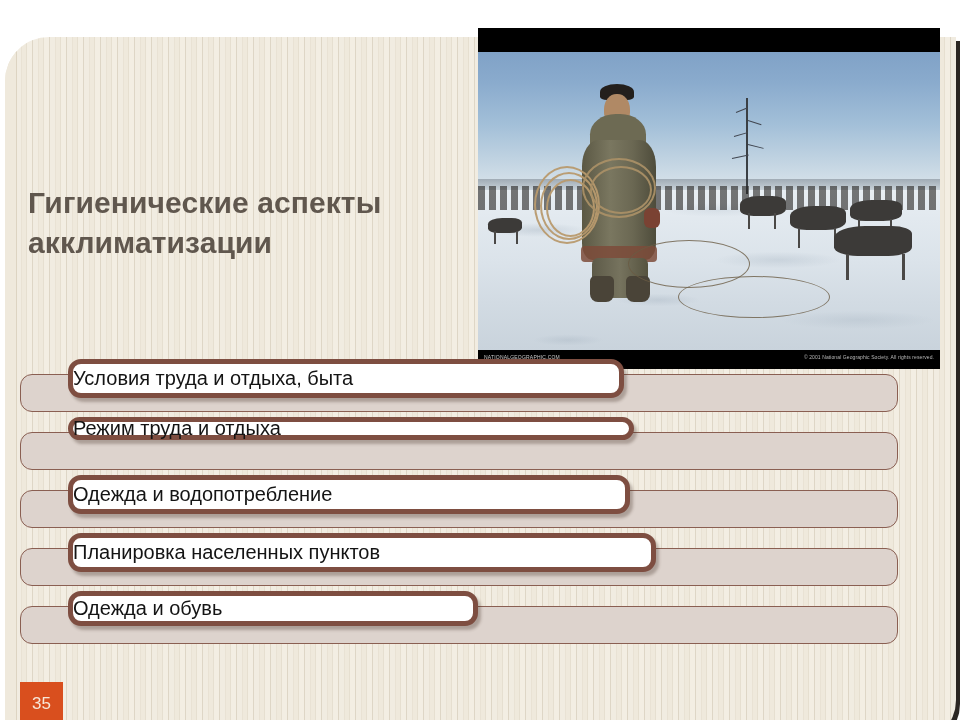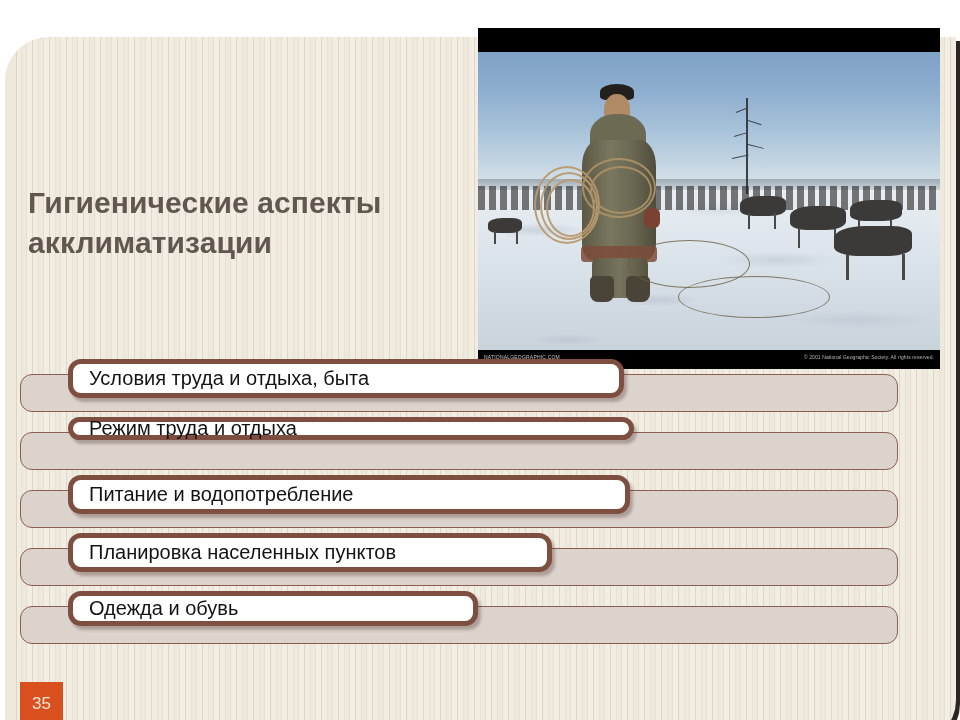--- a/index.html
+++ b/index.html
@@ -208,21 +208,20 @@
     border: 5px solid #7e4e41;
     border-radius: 13px;
     box-sizing: border-box;
     box-shadow: 3px 4px 3px rgba(60,40,30,0.30);
     display: flex;
     align-items: center;
   }
   .callout-label {
     font-size: 20px;
     color: #141414;
-    padding-left: 16px;
     white-space: nowrap;
     font-family: "Liberation Sans", sans-serif;
   }
 
   
   #pagenum {
     position: absolute;
     left: 20px;
     top: 654px;
     width: 43px;
@@ -325,27 +324,27 @@
     <div class="row">
       <div class="backbar" style="left:20px; top:404px; width:878px; height:38px;"></div>
       <div class="callout" style="left:68px; top:389px; width:566px; height:23px;">
         <span class="callout-label">Режим  труда и отдыха</span>
       </div>
     </div>
 
     <div class="row">
       <div class="backbar" style="left:20px; top:462px; width:878px; height:38px;"></div>
       <div class="callout" style="left:68px; top:447px; width:562px; height:39px;">
-        <span class="callout-label">Питание и водопотребление</span>
+        <span class="callout-label">Одежда и водопотребление</span>
       </div>
     </div>
 
     <div class="row">
       <div class="backbar" style="left:20px; top:520px; width:878px; height:38px;"></div>
-      <div class="callout" style="left:68px; top:505px; width:484px; height:39px;">
+      <div class="callout" style="left:68px; top:505px; width:588px; height:39px;">
         <span class="callout-label">Планировка  населенных пунктов</span>
       </div>
     </div>
 
     <div class="row">
       <div class="backbar" style="left:20px; top:578px; width:878px; height:38px;"></div>
       <div class="callout" style="left:68px; top:563px; width:410px; height:35px;">
         <span class="callout-label">Одежда и обувь</span>
       </div>
     </div>

